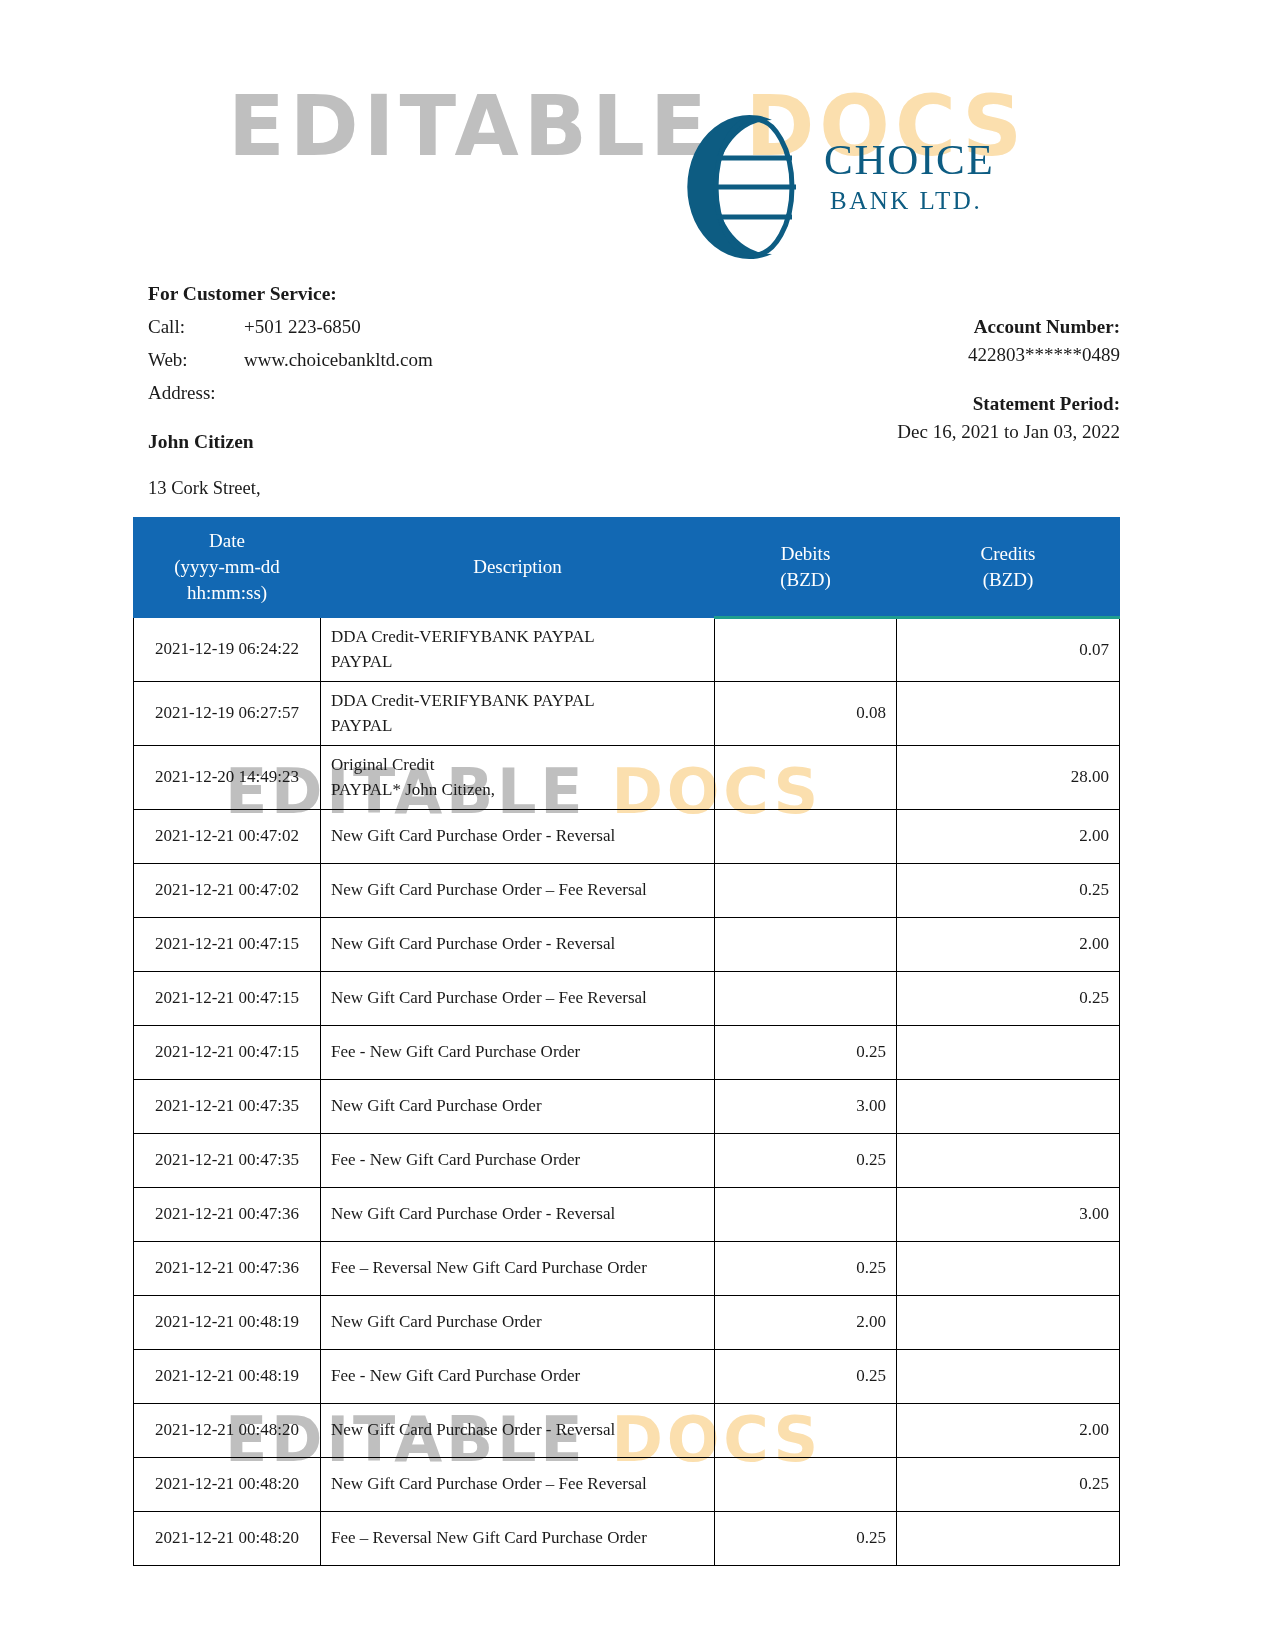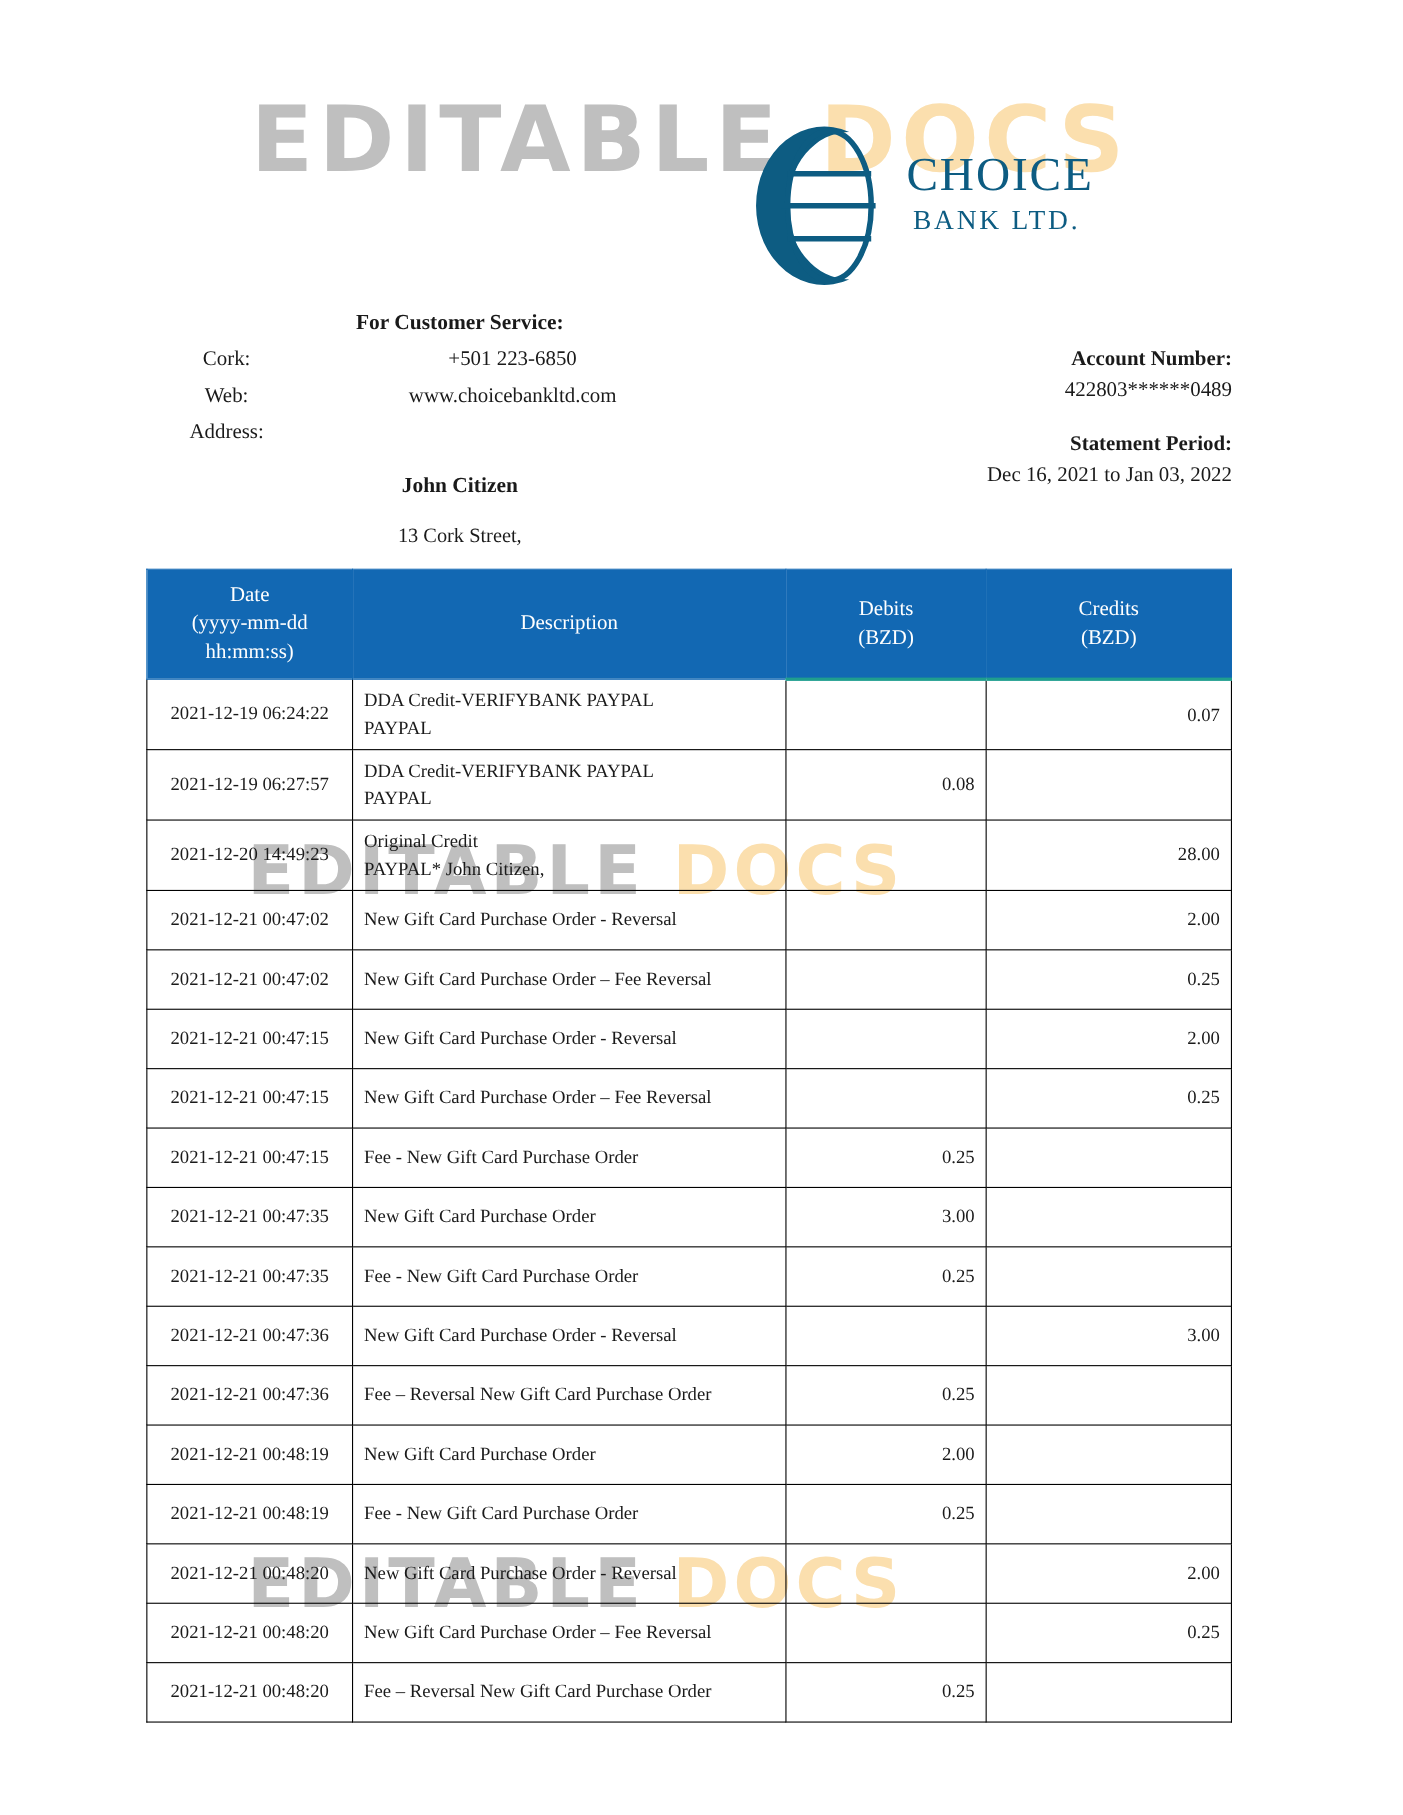--- a/index.html
+++ b/index.html
@@ -64,25 +64,24 @@
   .logo-bank {
     font-size: 25px;
     letter-spacing: 0.10em;
     margin-top: 6px;
     margin-left: 6px;
   }
 
   
   .contact {
     position: absolute;
-    left: 158px;
+    left: 148px;
     top: 283px;
     width: 520px;
     z-index: 6;
-    text-align: center;
   }
   .contact .title {
     font-weight: bold;
     font-size: 19.5px;
     margin-bottom: 10px;
   }
   .crow {
     display: flex;
     font-size: 19px;
     margin-bottom: 9px;
@@ -192,21 +191,21 @@
     <div class="logo-text">
       <div class="logo-choice">CHOICE</div>
       <div class="logo-bank">BANK LTD.</div>
     </div>
   </div>
 
   <div class="contact">
     <div class="title">For Customer Service:</div>
 
     <div class="crow">
-      <span class="lbl">Cork:</span>
+      <span class="lbl">Call:</span>
       <span class="val">+501 223-6850</span>
     </div>
     <div class="crow">
       <span class="lbl">Web:</span>
       <span class="val">www.choicebankltd.com</span>
     </div>
     <div class="crow">
       <span class="lbl">Address:</span>
     </div>
 

